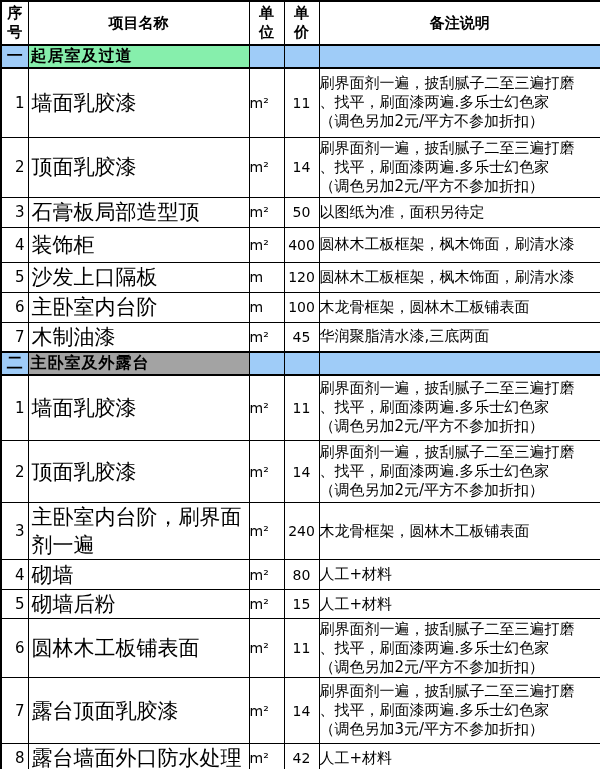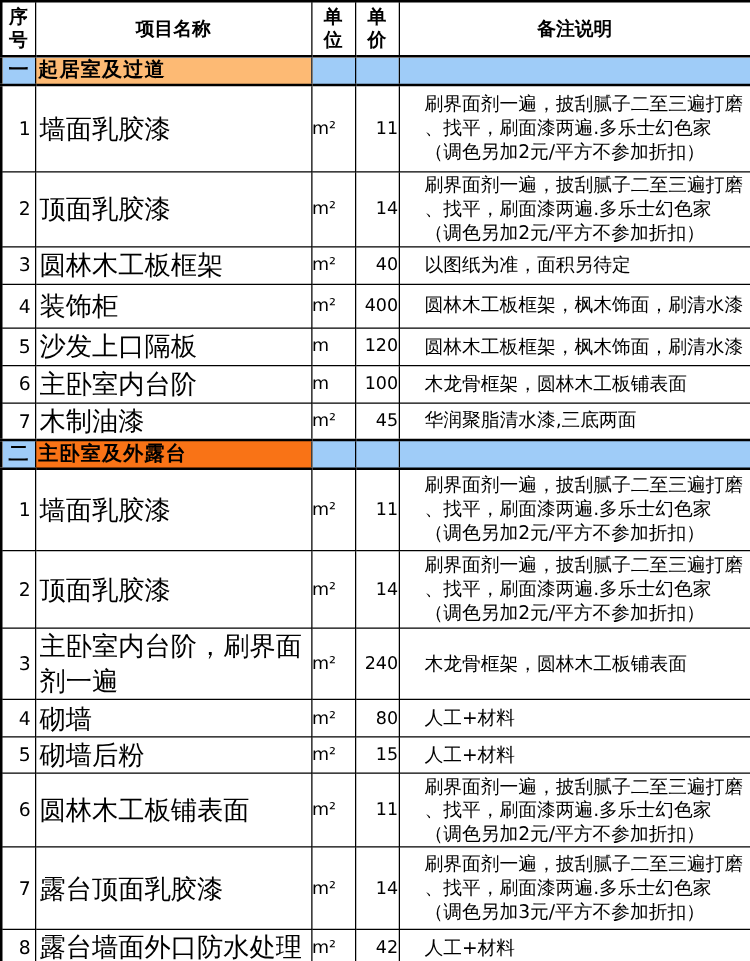--- a/index.html
+++ b/index.html
@@ -6,22 +6,22 @@
   body { width:600px; font-family:"DejaVu Sans","Liberation Sans",sans-serif; color:#000; }
   table.quote { border-collapse:collapse; table-layout:fixed; width:600px; border:2px solid #000; }
   th, td { border:1px solid #000; padding:0; vertical-align:middle; overflow:hidden; }
   thead th {
     font-weight:bold; font-size:15px; line-height:19px;
     text-align:center; white-space:pre-line; height:42px; background:#ffffff;
   }
   td.c-no     { text-align:right;  padding-right:3px; font-size:15px; }
   td.c-name   { text-align:left;   padding-left:3px;  font-size:21px; }
   td.c-unit   { font-size:14px; }
-  td.c-price  { text-align:right; font-size:14px; }
-  td.c-remark { text-align:left;   padding-left:20px; padding-right:1px;
+  td.c-price  { text-align:center; font-size:14px; }
+  td.c-remark { text-align:left;   padding-left:0; padding-right:1px;
                 font-size:15px; line-height:19px; white-space:pre-line; }
   tr.band td  { background:#9FCCF8; border-top:2px solid #000; border-bottom:2px solid #000; }
   tr.band td.c-no   { text-align:center; padding:0; font-weight:bold; font-size:16px; }
   tr.band td.c-name { font-weight:bold; font-size:16px; padding-left:2px; letter-spacing:1px; }
 </style>
 </head>
 <body>
 
 <table class="quote">
   <colgroup>
@@ -39,21 +39,21 @@
       <th>单
 位</th>
       <th>单
 价</th>
       <th>备注说明</th>
     </tr>
   </thead>
   <tbody id="tbody">
       <tr class="band" style="height: 23px;">
         <td class="c-no" style="background: rgb(159, 204, 248);">一</td>
-        <td class="c-name" style="background: #fdba74;">起居室及过道</td>
+        <td class="c-name" style="background: #86efac;">起居室及过道</td>
         <td class="c-unit" style="background: rgb(159, 204, 248);"></td>
         <td class="c-price" style="background: rgb(159, 204, 248);"></td>
         <td class="c-remark" style="background: rgb(159, 204, 248);"></td>
       </tr>
       <tr style="height: 69px;">
         <td class="c-no">1</td>
         <td class="c-name">墙面乳胶漆</td>
         <td class="c-unit">m²</td>
         <td class="c-price">11</td>
         <td class="c-remark">刷界面剂一遍，披刮腻子二至三遍打磨
@@ -64,23 +64,23 @@
         <td class="c-no">2</td>
         <td class="c-name">顶面乳胶漆</td>
         <td class="c-unit">m²</td>
         <td class="c-price">14</td>
         <td class="c-remark">刷界面剂一遍，披刮腻子二至三遍打磨
 、找平，刷面漆两遍.多乐士幻色家
 （调色另加2元/平方不参加折扣）</td>
       </tr>
       <tr style="height: 30px;">
         <td class="c-no">3</td>
-        <td class="c-name">圆林木工板框架</td>
+        <td class="c-name">石膏板局部造型顶</td>
         <td class="c-unit">m²</td>
-        <td class="c-price">40</td>
+        <td class="c-price">50</td>
         <td class="c-remark">以图纸为准，面积另待定</td>
       </tr>
       <tr style="height: 35px;">
         <td class="c-no">4</td>
         <td class="c-name">装饰柜</td>
         <td class="c-unit">m²</td>
         <td class="c-price">400</td>
         <td class="c-remark">圆林木工板框架，枫木饰面，刷清水漆</td>
       </tr>
       <tr style="height: 30px;">
@@ -99,21 +99,21 @@
       </tr>
       <tr style="height: 27px;">
         <td class="c-no">7</td>
         <td class="c-name">木制油漆</td>
         <td class="c-unit">m²</td>
         <td class="c-price">45</td>
         <td class="c-remark">华润聚脂清水漆,三底两面</td>
       </tr>
       <tr class="band" style="height: 22px;">
         <td class="c-no" style="background: rgb(159, 204, 248);">二</td>
-        <td class="c-name" style="background: #f97316; font-family: Liberation Serif, serif;">主卧室及外露台</td>
+        <td class="c-name" style="background: #a3a3a3; font-family: Liberation Serif, serif;">主卧室及外露台</td>
         <td class="c-unit" style="background: rgb(159, 204, 248);"></td>
         <td class="c-price" style="background: rgb(159, 204, 248);"></td>
         <td class="c-remark" style="background: rgb(159, 204, 248);"></td>
       </tr>
       <tr style="height: 66px;">
         <td class="c-no">1</td>
         <td class="c-name">墙面乳胶漆</td>
         <td class="c-unit">m²</td>
         <td class="c-price">11</td>
         <td class="c-remark">刷界面剂一遍，披刮腻子二至三遍打磨

